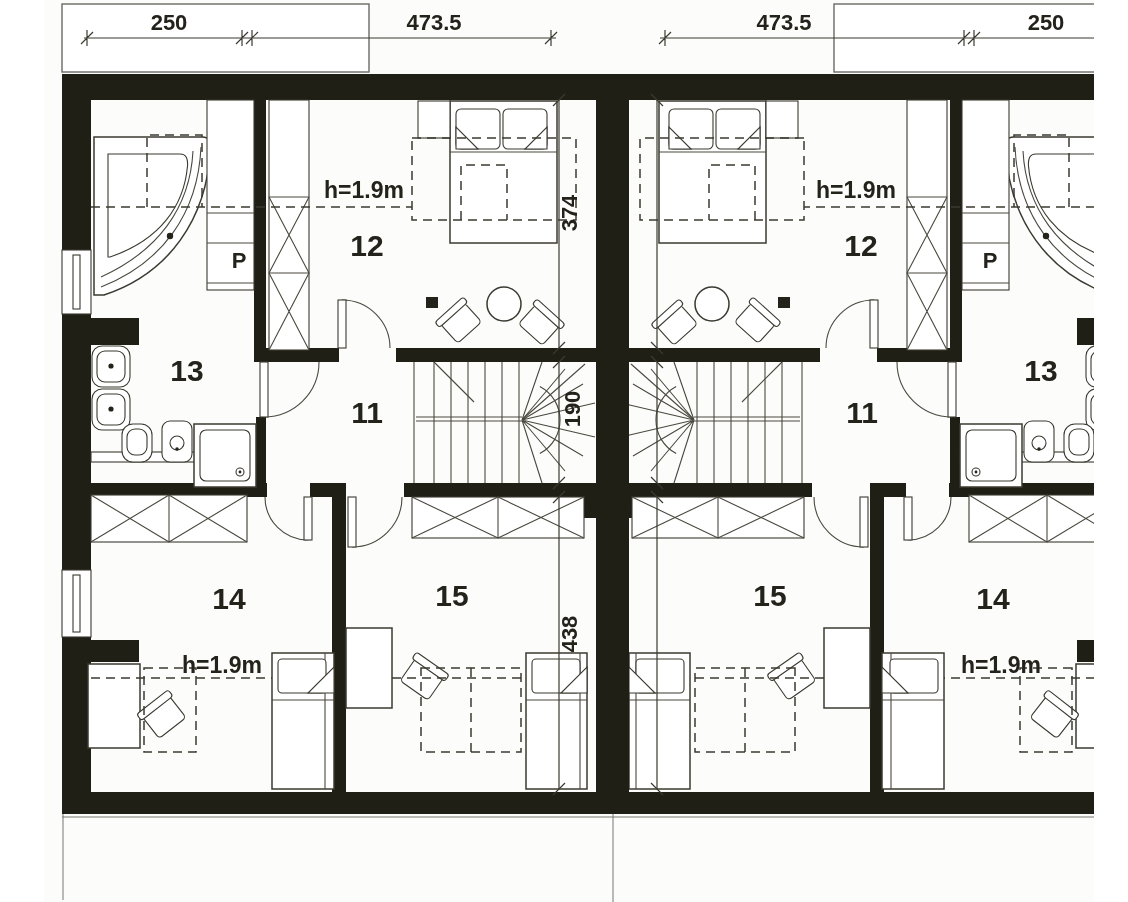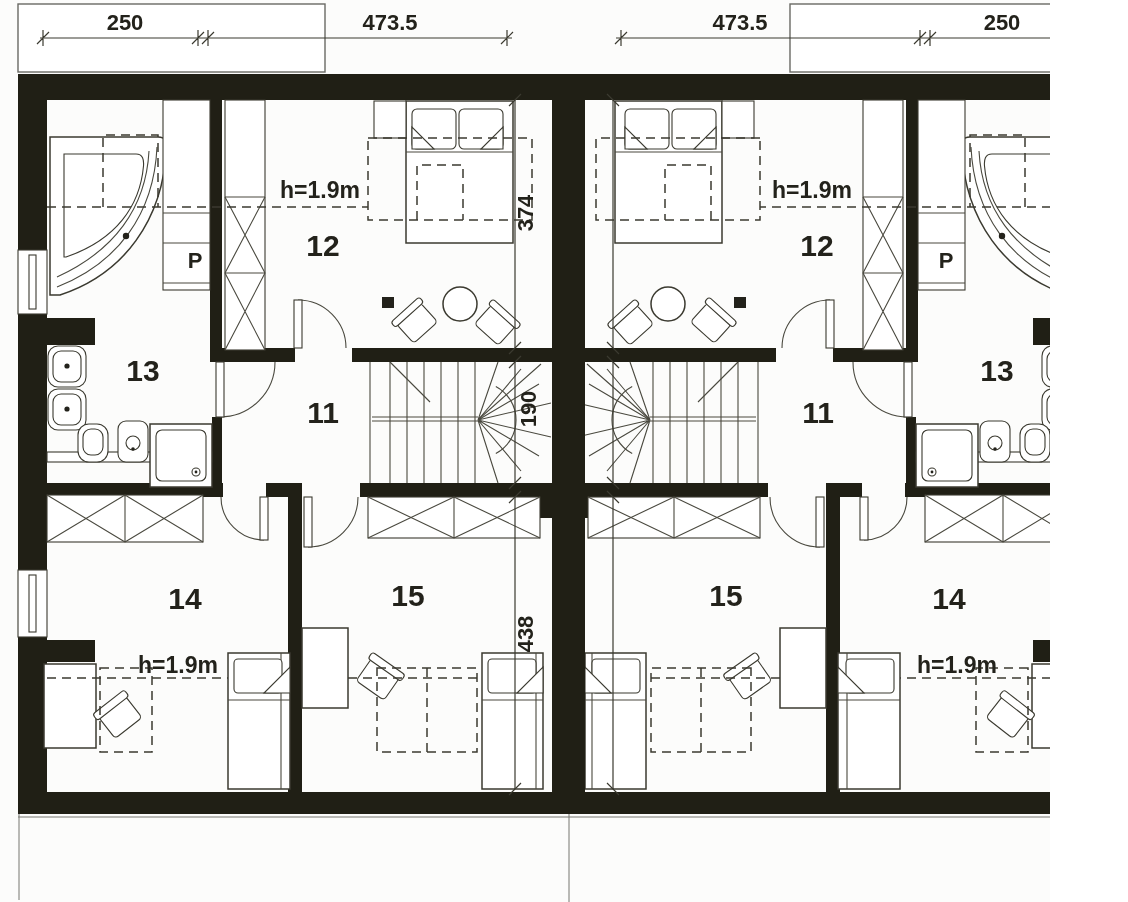--- a/index.html
+++ b/index.html
@@ -1,16 +1,16 @@
 <!DOCTYPE html>
 <html><head>
 <meta charset="utf-8">
 <style>
   html,body{margin:0;padding:0;background:#ffffff;}
-  .plan-wrap{position:relative;width:1050px;height:902px;background:#fcfcfb;overflow:hidden;}
+  .plan-wrap{position:relative;width:1050px;height:902px;background:#fcfcfb;overflow:hidden;margin-left:44px;}
   svg{display:block;}
   .w{fill:#201f15;stroke:none;}
   .box{fill:#ffffff;stroke:#6a6a64;stroke-width:1.4;}
   .lnthin{stroke:#4a493f;stroke-width:1.1;fill:none;}
   .fw{fill:#ffffff;stroke:#3b3a30;stroke-width:1.5;}
   .fwn{fill:#ffffff;stroke:#3b3a30;stroke-width:1.1;}
   .dash{stroke:#3b3a30;stroke-width:1.5;fill:none;stroke-dasharray:9 6;}
   .dim{stroke:#3b3a30;stroke-width:1.2;fill:none;}
   .thin{stroke:#777770;stroke-width:1;fill:none;}
   .dot{fill:#23221b;stroke:none;}

